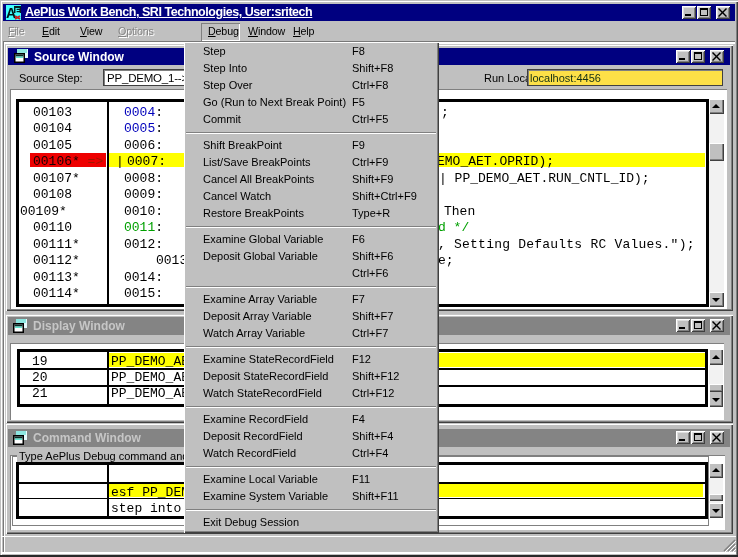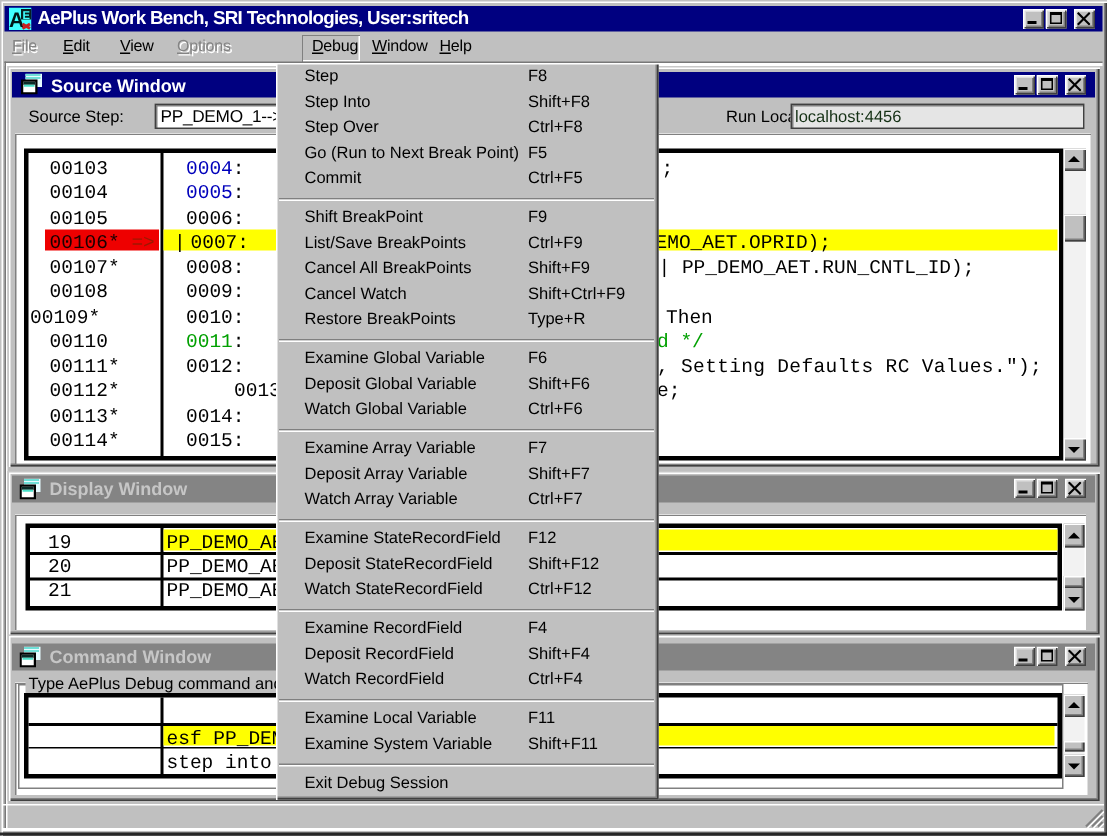--- a/index.html
+++ b/index.html
@@ -33,21 +33,21 @@
 <div id="app">
 
 <div class="tb" style="left:3px;top:4px;width:732px;height:17px;"></div>
 <svg class="abs" style="left:6px;top:5px;" width="15" height="15" viewBox="0 0 15 15">
 <rect x="0" y="0" width="15" height="15" fill="#40ffff"></rect>
 <text x="0" y="13" font-family="Liberation Sans" font-size="14" font-weight="bold" fill="#001818">A</text>
 <rect x="8" y="1" width="7" height="7" fill="#062020"></rect>
 <text x="9" y="7.5" font-family="Liberation Sans" font-size="7.5" font-weight="bold" fill="#40ffff">E</text>
 <path d="M9 11 L14 14 M14 11 L9 14" stroke="#c82020" stroke-width="2"></path>
 </svg>
-<div class="ttxt" style="left:25px;top:4px;font-size:12.5px;letter-spacing:-0.45px;">AePlus Work Bench, SRI Technologies, User:sritech</div>
+<div class="ttxt" style="left:25px;top:4px;font-size:12.5px;letter-spacing:-0.45px;text-decoration:underline;">AePlus Work Bench, SRI Technologies, User:sritech</div>
 <div class="btn" style="left:682px;top:6px;">
       <div class="abs" style="left:3px;top:8px;width:6px;height:2px;background:#000;"></div>
     </div>
     <div class="btn" style="left:697px;top:6px;">
       <div class="abs" style="left:3px;top:2px;width:8px;height:8px;border:1px solid #000;border-top-width:2px;"></div>
     </div>
     <div class="btn" style="left:716px;top:6px;">
       <svg class="abs" style="left:2px;top:2px;" width="9" height="9" viewBox="0 0 9 9">
         <path d="M1 0 L4.5 3.5 L8 0 L9 1 L5.5 4.5 L9 8 L8 9 L4.5 5.5 L1 9 L0 8 L3.5 4.5 L0 1 Z" fill="#000"></path>
       </svg>
@@ -84,21 +84,21 @@
     <div class="btn" style="left:710px;top:50px;">
       <svg class="abs" style="left:2px;top:2px;" width="9" height="9" viewBox="0 0 9 9">
         <path d="M1 0 L4.5 3.5 L8 0 L9 1 L5.5 4.5 L9 8 L8 9 L4.5 5.5 L1 9 L0 8 L3.5 4.5 L0 1 Z" fill="#000"></path>
       </svg>
     </div>
 <div class="lbl" style="left:19px;top:72px;">Source Step:</div>
 <div class="edit" style="left:103px;top:69px;width:336px;height:17px;">
       <div class="lbl" style="left:3px;top:2px;font-size:11.5px;letter-spacing:-0.2px;">PP_DEMO_1--&gt;MAIN</div>
     </div>
 <div class="lbl" style="left:484px;top:72px;">Run Location:</div>
-<div class="edit" style="left:527px;top:69px;width:196px;height:17px;background:#e5e5e5;">
+<div class="edit" style="left:527px;top:69px;width:196px;height:17px;background:#fde047;">
       <div class="lbl" style="left:2px;top:2px;color:#143014;">localhost:4456</div>
     </div>
 <div class="abs" style="left:10px;top:89px;width:717px;height:220px;background:#fff;box-shadow:inset 1px 1px 0 #808080;"></div>
 <div class="abs" style="left:16px;top:99px;width:693px;height:208px;background:#fff;border:3px solid #000;"></div>
 <div class="abs" style="left:107px;top:102px;width:2px;height:202px;background:#000;"></div>
 <div class="abs" style="left:30px;top:153px;width:76px;height:14px;background:#ee0000;"></div>
 <div class="abs" style="left:109px;top:153px;width:596px;height:14px;background:#ffff00;"></div>
 <div class="mono" style="left:33px;top:105.5px;">00103</div>
 <div class="mono" style="left:124px;top:105.5px;color:#0000bb;">0004<span style="color:#000;">:</span></div>
 <div class="mono" style="left:33px;top:122.0px;">00104</div>
@@ -273,21 +273,20 @@
 <div class="msep"></div>
 <div class="mi">
         <span class="lt">Examine Global Variable</span>
         <span class="sc">F6</span>
       </div>
 <div class="mi">
         <span class="lt">Deposit Global Variable</span>
         <span class="sc">Shift+F6</span>
       </div>
 <div class="mi">
-        <span class="lt">Watch Global Variable</span>
         <span class="sc">Ctrl+F6</span>
       </div>
 <div class="msep"></div>
 <div class="mi">
         <span class="lt">Examine Array Variable</span>
         <span class="sc">F7</span>
       </div>
 <div class="mi">
         <span class="lt">Deposit Array Variable</span>
         <span class="sc">Shift+F7</span>

